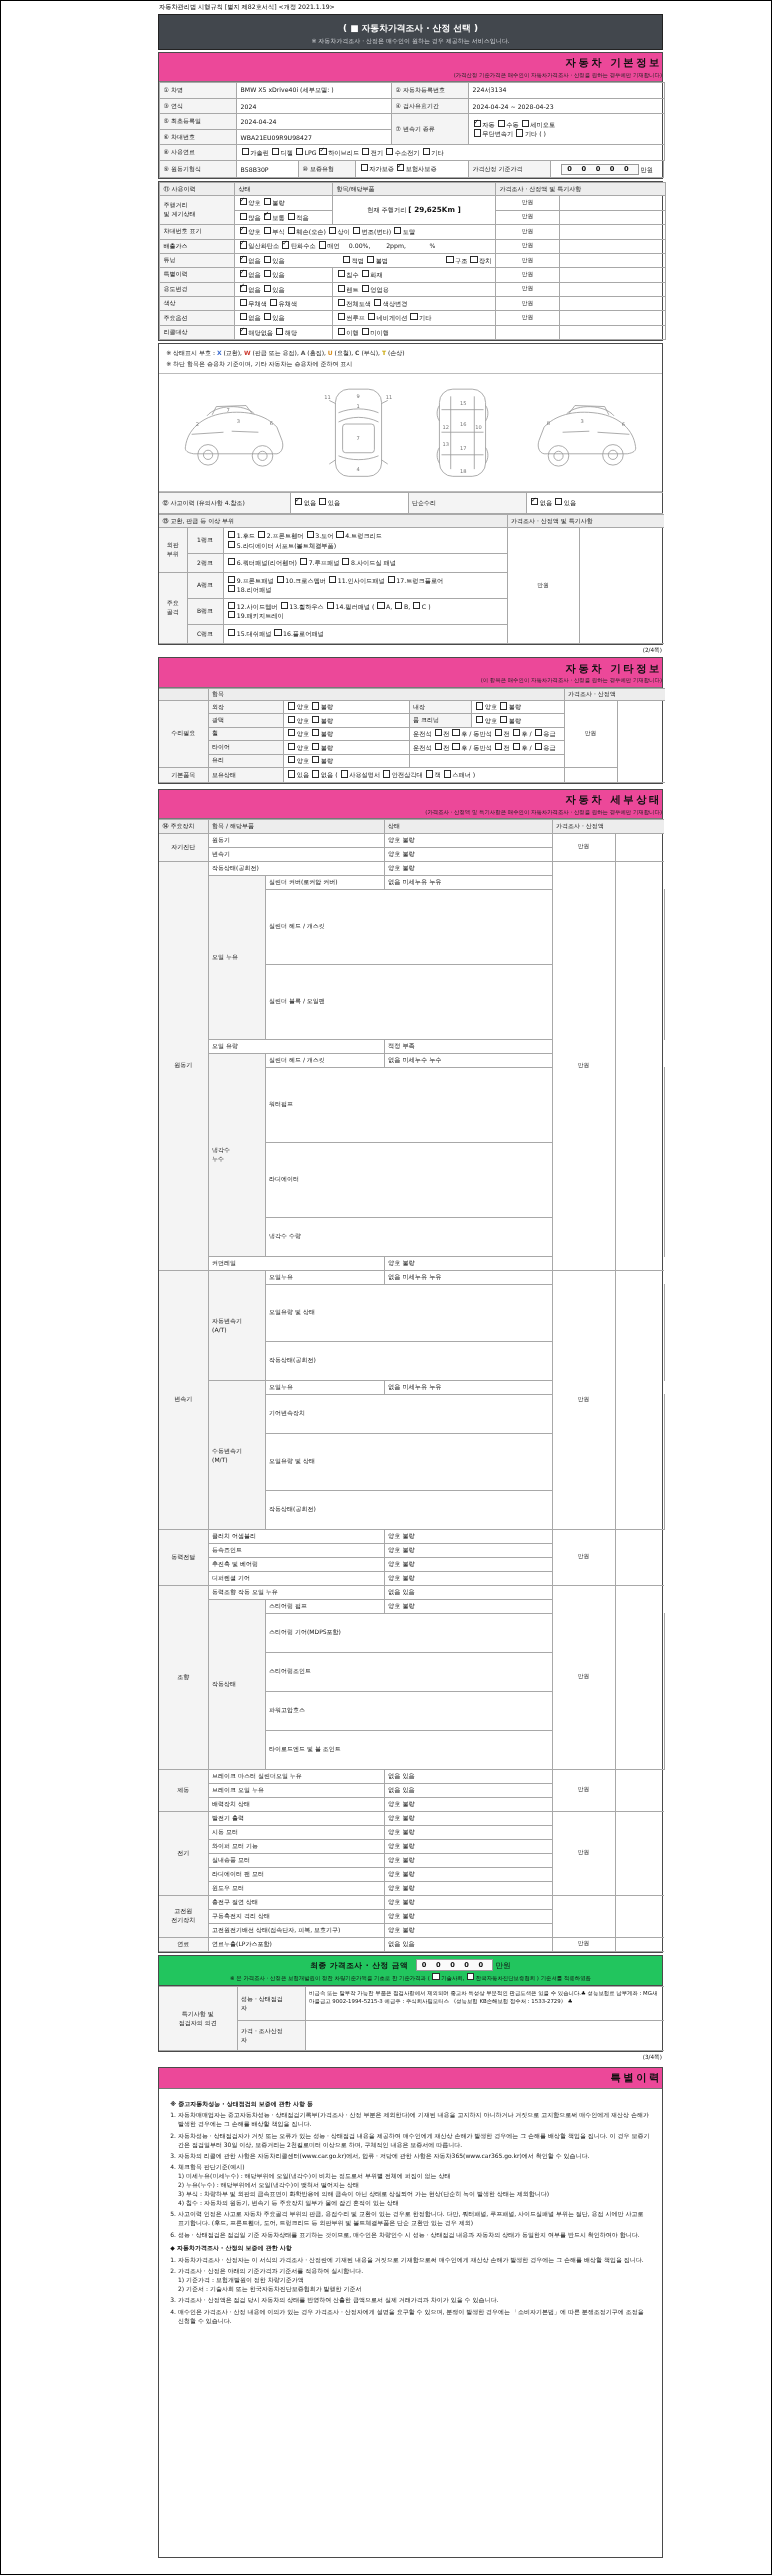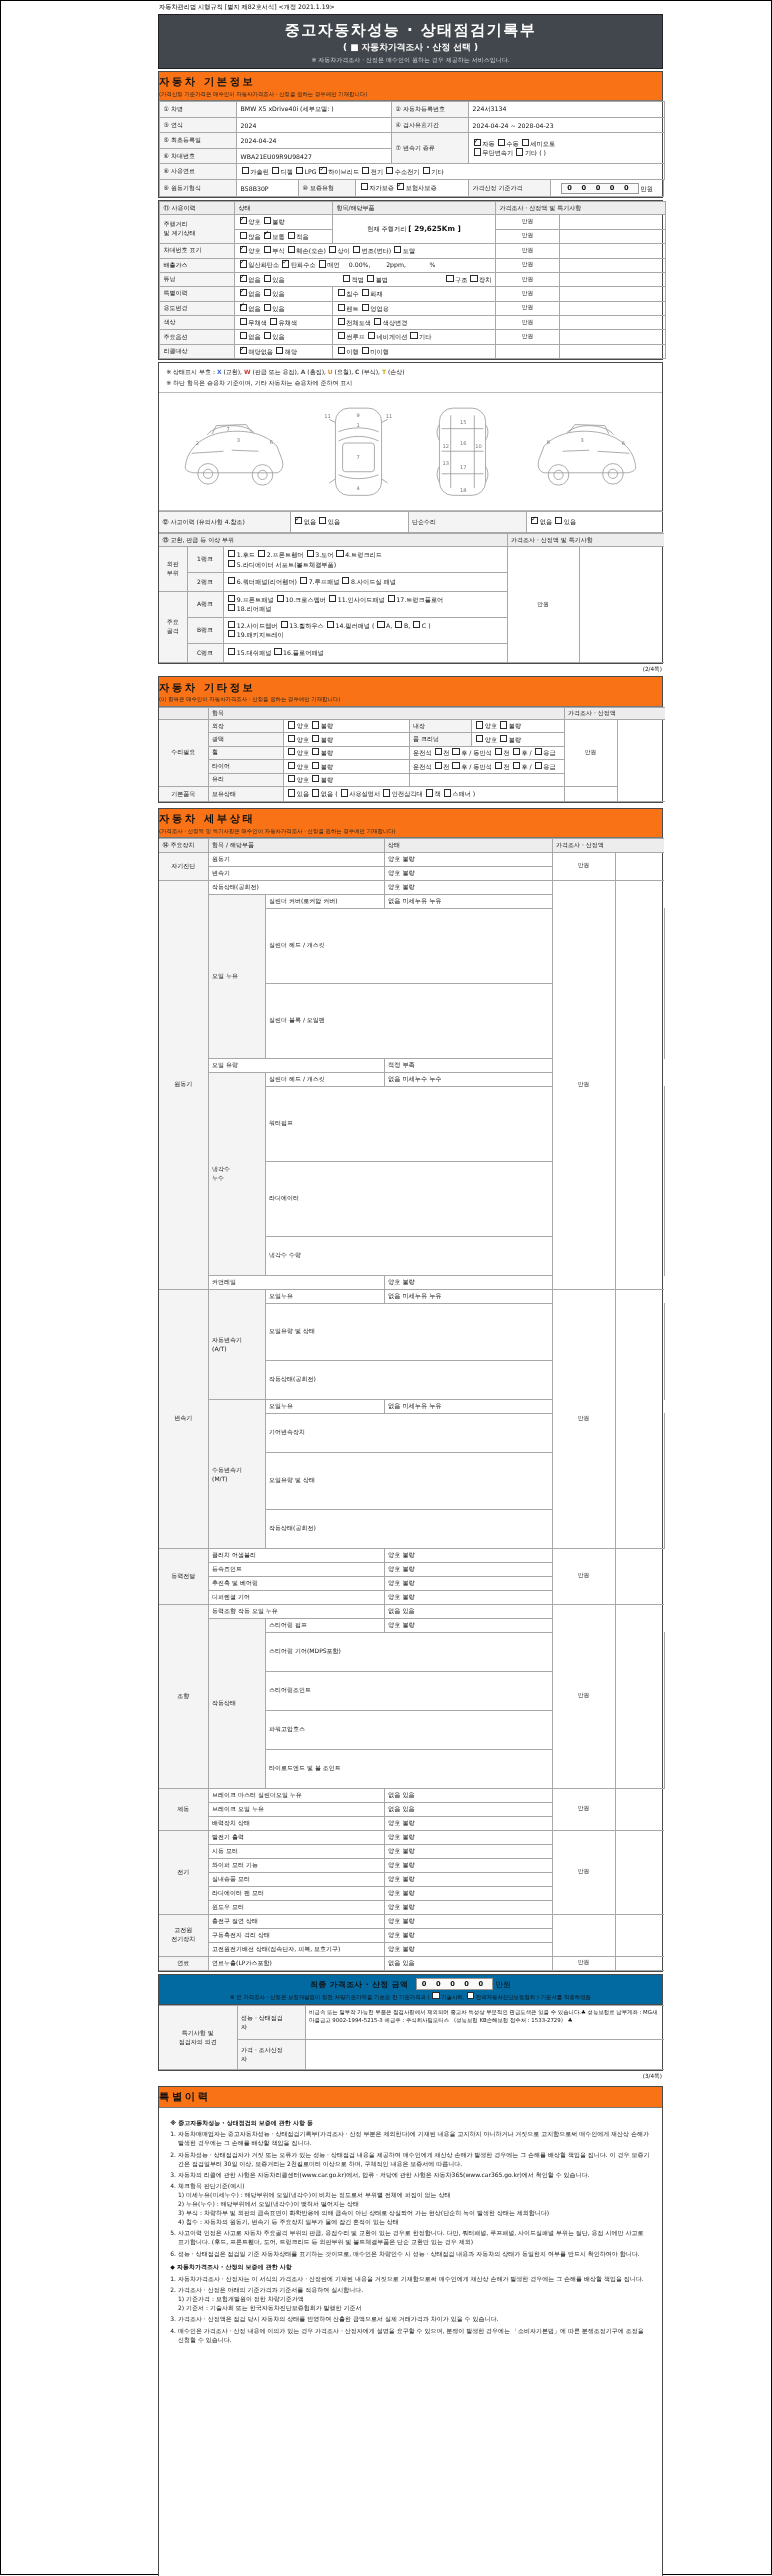--- a/index.html
+++ b/index.html
@@ -6,58 +6,57 @@
   body{width:773px;height:2576px;background:#fff;font-family:"DejaVu Sans","Liberation Sans",sans-serif;color:#111;overflow:hidden}
   .page{position:relative;width:772px;height:2575px;border:0.5px solid #000;box-sizing:border-box;background:#fff}
   .content{position:absolute;left:157px;top:0;width:505px}
   .topnote{font-size:6.2px;padding:2.1px 0 1.5px 1px;color:#000}
   .dochead{background:#42474d;color:#fff;padding:6.2px 0 2.1px;border:0.5px solid #222}
   .dh-title{text-align:center;font-size:15px;font-weight:bold;letter-spacing:1.5px}
   .dh-sub{text-align:center;font-size:8.8px;font-weight:bold;margin-top:2.6px}
   .dh-note{text-align:center;font-size:6px;color:#d4d7db;margin-top:2.1px}
   .dh-no{font-size:7px;font-weight:bold;padding:4.6px 0 1.5px 13.4px}
   .sec{border:1px solid #4a4a4a;margin-top:2.1px;background:#fff}
-  .band{background:#f97316;text-align:left;padding:3.6px 0 2.6px;border-bottom:0.8px solid #777}
+  .band{background:#ec4899;text-align:right;padding:3.6px 0 2.6px;border-bottom:0.8px solid #777}
   .band .t1{font-size:10.3px;font-weight:bold;letter-spacing:2.6px}
   .band .t2{font-size:5.4px;margin-top:1.5px;color:#222}
   table{border-collapse:collapse;width:100%;table-layout:fixed}
   td{border:0.5px solid #a8a8a8;font-size:6.2px;padding:1px 3.6px;vertical-align:middle;overflow:hidden}
   td.lab{background:#f4f4f4;font-size:6px}
   td.hd{background:#ededed;font-size:6px}
   td.won{font-size:5.7px;text-align:center;color:#222;padding:1px}
   .nw{white-space:nowrap}
   .pl{white-space:pre-line}
   .pre{white-space:pre}
   .cb{display:inline-block;width:5.2px;height:5.2px;border:0.8px solid #2b2b2b;background:#fff;margin:0 1.5px -0.5px 1px;position:relative}
   .cb.on:after{content:"✓";position:absolute;left:-1px;top:-3.1px;font-size:6.7px;font-weight:700;color:#000}
   .pgmark{font-size:5.7px;text-align:right;padding:1.5px 1px 0 0}
   .notes{padding:4.1px 7.2px;border-bottom:0.5px solid #bbb;font-size:6px;line-height:1.7}
   .diagrams{display:flex;justify-content:space-around;align-items:center;padding:5.2px 3.1px;border-bottom:0.5px solid #bbb;height:107px}
   .digwrap{display:inline-block;border:0.5px solid #999;background:#fafafa;padding:0.5px 5.2px;font-weight:bold}
   .digits{letter-spacing:3.6px;white-space:pre;font-size:6.7px}
-  .finalband{background:#0369a1;text-align:center;padding:3.1px 0 3.6px}
+  .finalband{background:#22c55e;text-align:center;padding:3.1px 0 3.6px}
   .finalband .l1{font-size:7.7px}
   .finalband .l1 b{letter-spacing:0.5px}
   .finalband .l2{font-size:5.4px;margin-top:2.1px}
   .remtext{font-size:5.4px;line-height:1.55;height:30px;overflow:hidden}
   .notice-body{min-height:456px;max-height:466px;overflow:hidden;padding:6.2px 11.3px;font-size:6px;line-height:1.48}
   .notice-body p{margin:2.6px 0;padding-left:7.7px;text-indent:-7.7px;white-space:pre-line}
   .notice-body .nh{font-weight:bold;margin:4.6px 0 2.1px;padding-left:0;text-indent:0}
   svg text{font-family:"DejaVu Sans",sans-serif}
 </style>
 </head>
 <body>
 
 <div class="page">
 <div class="content">
 
   <div class="topnote">자동차관리법 시행규칙 [별지 제82호서식] &lt;개정 2021.1.19&gt;</div>
 
   <div class="dochead">
-    <div class="dh-title">중고자동차성능 · 상태점검기록부</div>
     <div class="dh-sub">( ■ 자동차가격조사 · 산정 선택 )</div>
     <div class="dh-note">※ 자동차가격조사 · 산정은 매수인이 원하는 경우 제공하는 서비스입니다.</div>
   </div>
 
   <section class="sec">
     <div class="band">
       <div class="t1">자동차 기본정보</div>
       <div class="t2">(가격산정 기준가격은 매수인이 자동차가격조사 · 산정을 원하는 경우에만 기재합니다)</div>
     </div>
     <table>

